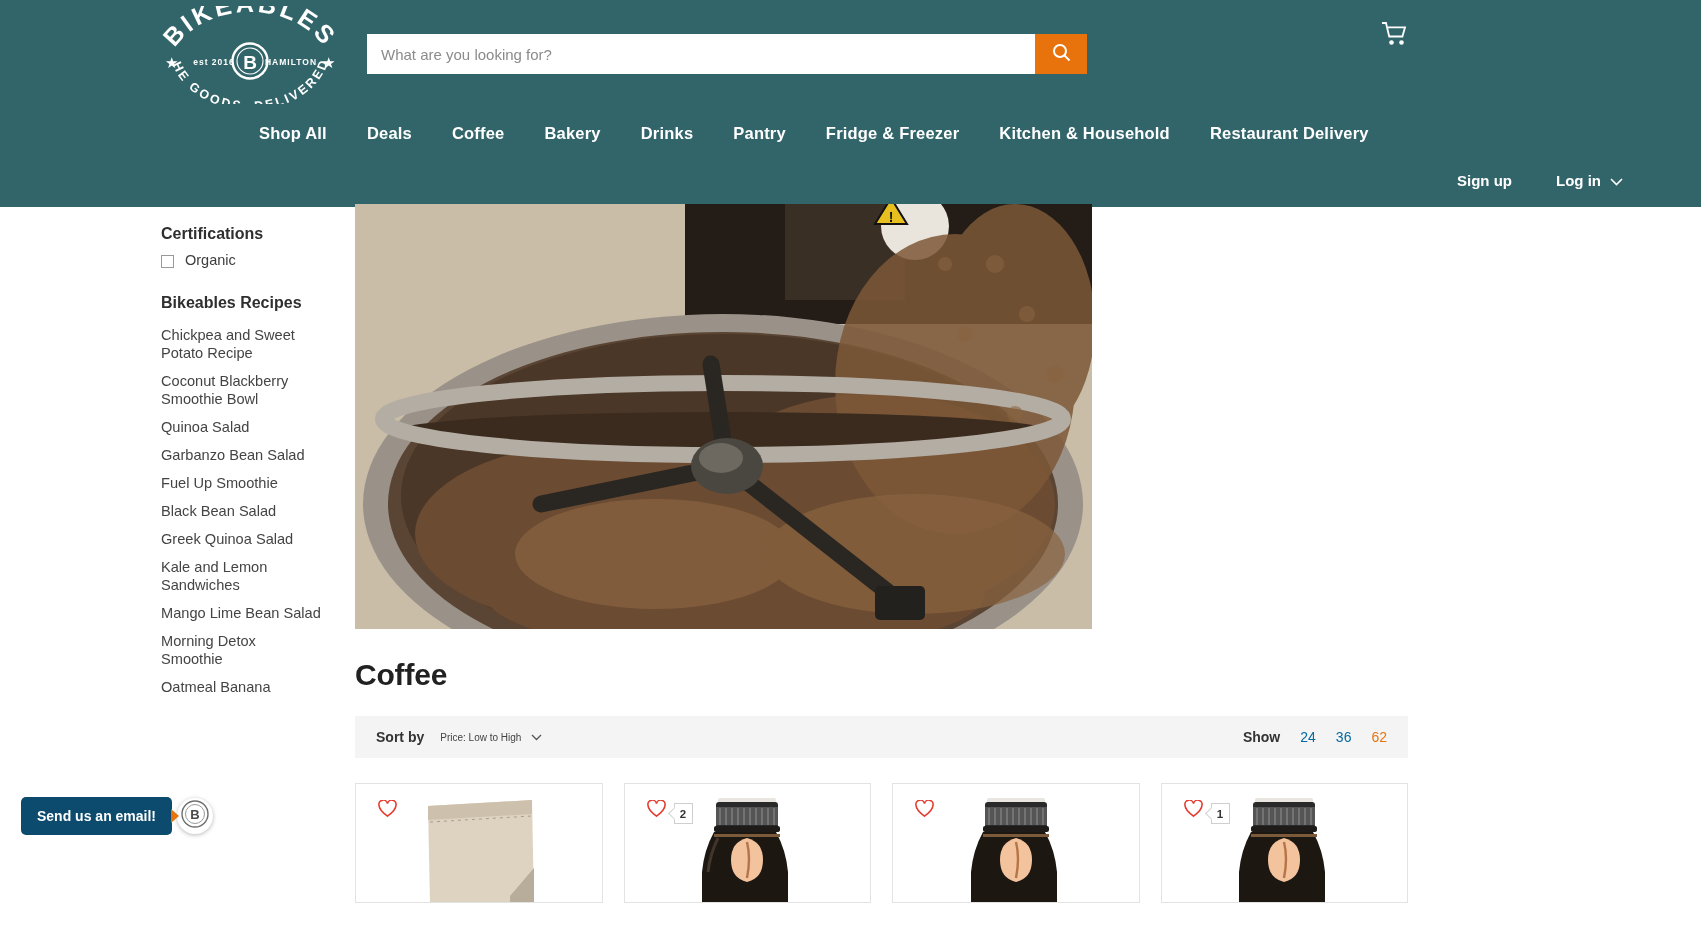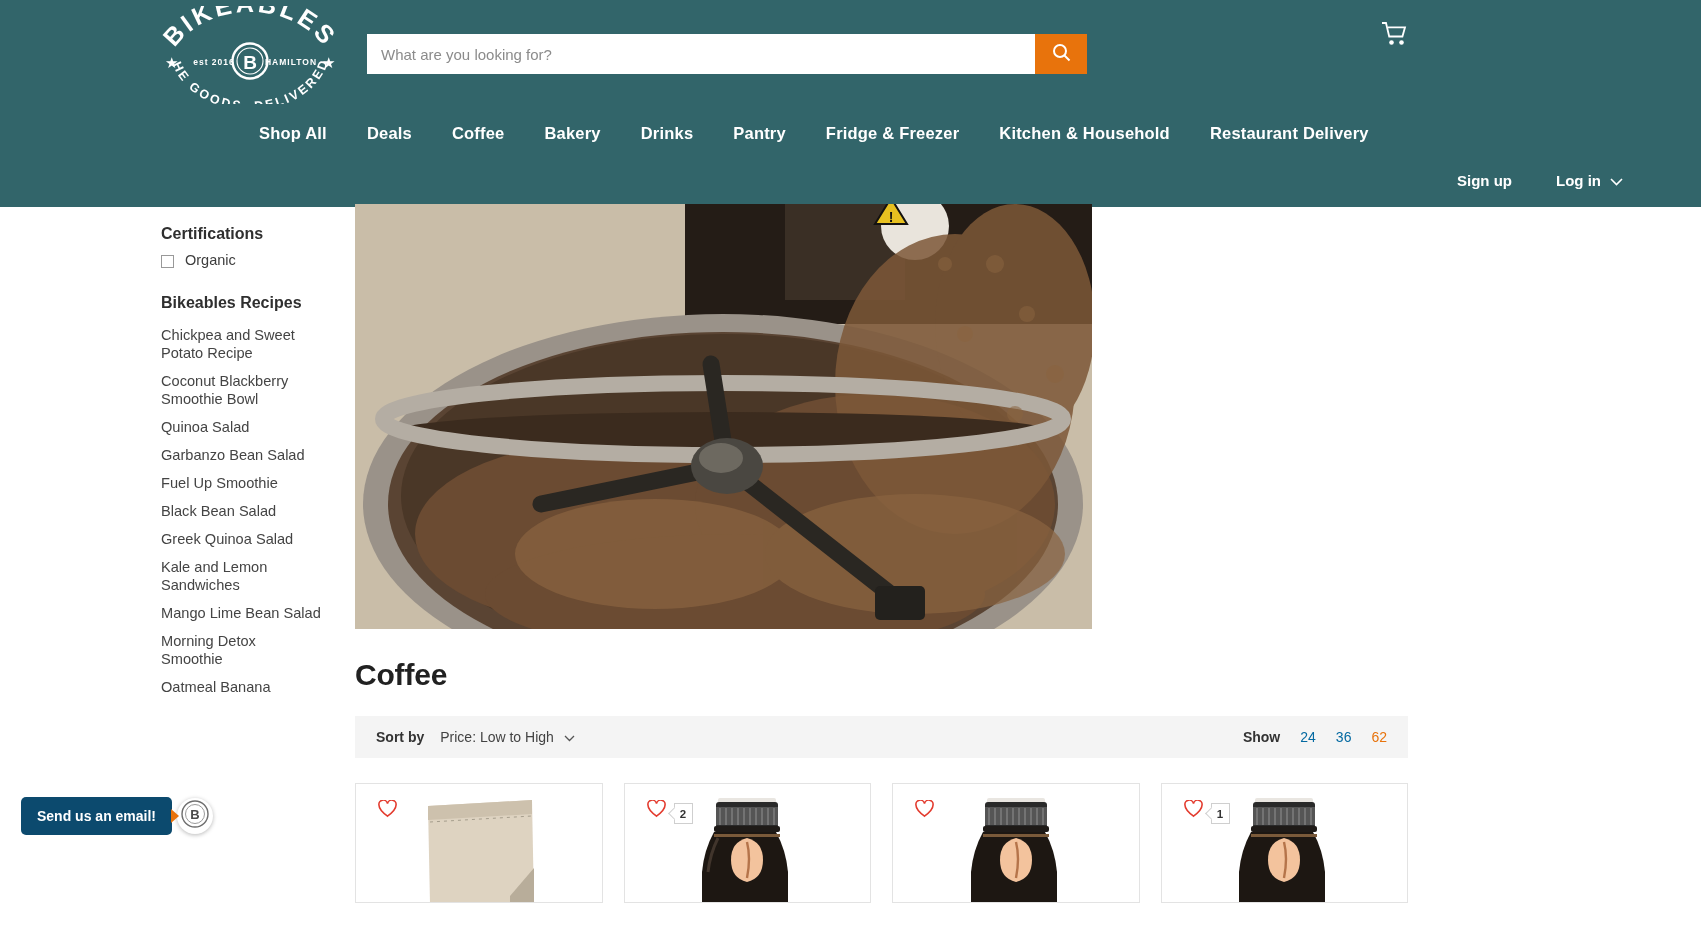--- a/index.html
+++ b/index.html
@@ -196,21 +196,21 @@
   .sort-label {
     font-size: 14px;
     font-weight: 700;
     color: #333;
     margin-right: 16px;
   }
   .sort-select {
     display: flex;
     align-items: center;
     gap: 10px;
-    font-size: 14px;
+    font-size: 10px;
     color: #434343;
     cursor: pointer;
   }
   .show-group {
     margin-left: auto;
     display: flex;
     align-items: flex-start;
     gap: 20px;
   }
   .show-label {

